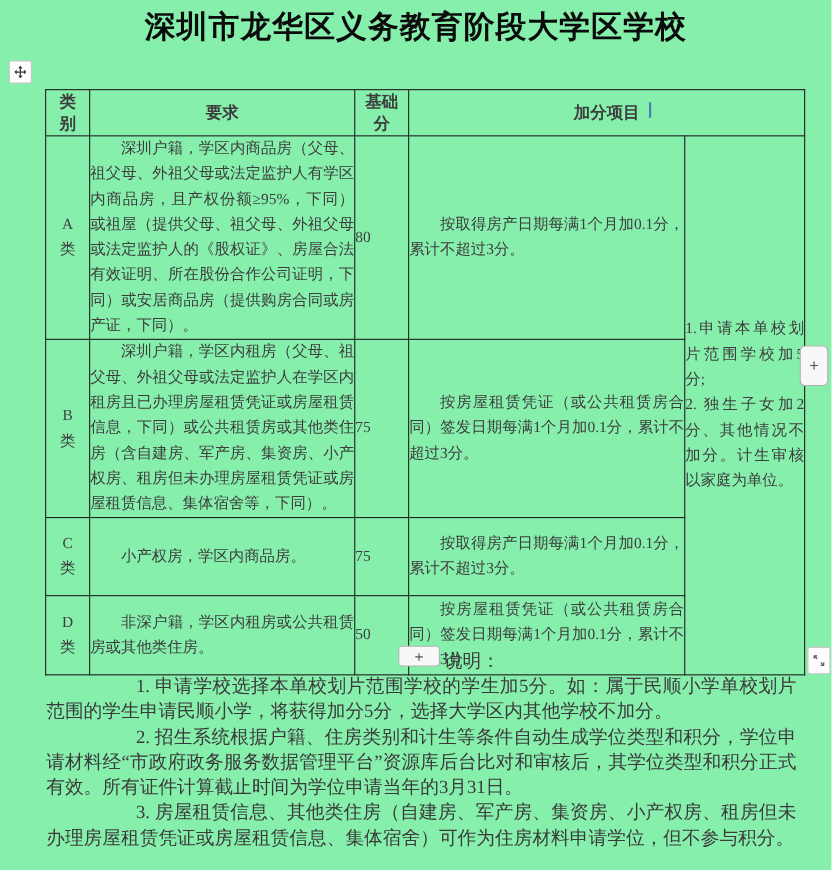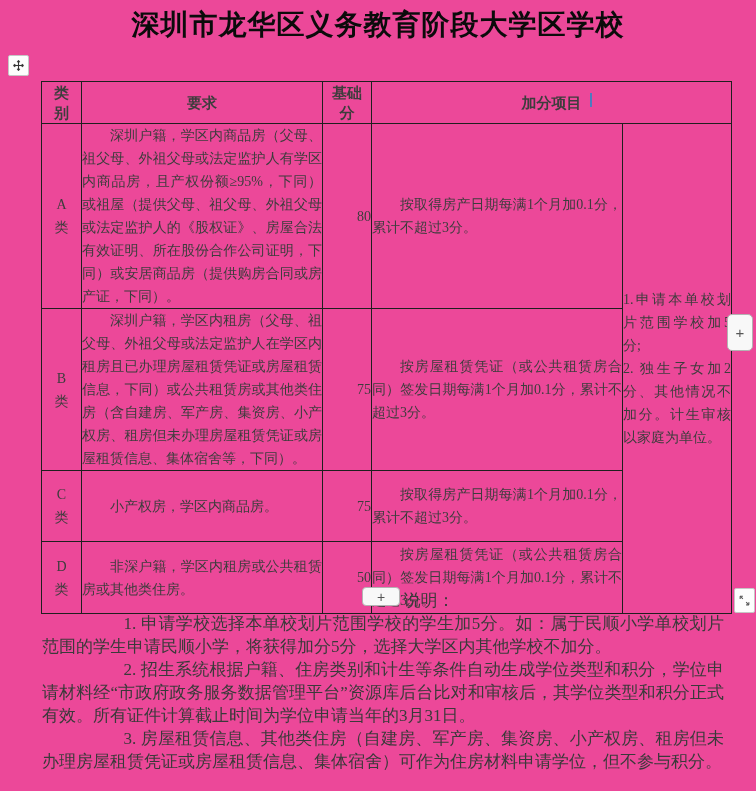--- a/index.html
+++ b/index.html
@@ -1,31 +1,31 @@
 <!DOCTYPE html>
 <html><head>
 <meta charset="utf-8">
 <style>
   html,body{margin:0;padding:0;background:#fff;}
-  .page{position:relative;width:756px;height:791px;background:#ec4899;overflow:hidden;
+  .page{position:relative;width:756px;height:791px;background:#86efac;overflow:hidden;
         font-family:"Liberation Serif","DejaVu Serif",serif;color:#3d3d3d;}
   
   .title-block{position:absolute;top:8px;left:0;width:756px;text-align:center;
                font-family:"Liberation Sans","DejaVu Sans",sans-serif;font-weight:700;
                color:#0b0b0b;font-size:28px;line-height:34px;letter-spacing:1px;}
   
   table.score{position:absolute;left:41px;top:81px;width:690px;border-collapse:collapse;
               table-layout:fixed;}
   table.score th,table.score td{border:1px solid #1f1f1f;vertical-align:middle;
               font-size:14px;line-height:23px;color:#3d3d3d;padding:0;box-sizing:border-box;}
   table.score th{font-weight:700;text-align:center;font-size:15px;line-height:20px;}
   .pre{white-space:pre-line;}
   td.cat{text-align:center;white-space:pre-line;font-size:15px;line-height:22px;}
   td.req,td.bonus{text-align:justify;text-indent:2em;padding:2px 6px 2px 7px;}
-  td.base{text-align:right;font-size:15px;}
+  td.base{text-align:left;font-size:15px;}
   td.shared{padding:0 7px;font-size:13.5px;line-height:22px;text-align:justify;}
   td.shared .itm{margin:0;}
   tr.h-row{height:42px;} tr.r-a{height:168px;} tr.r-b{height:159px;}
   tr.r-c{height:71px;} tr.r-d{height:72px;}
   
   .notes{position:absolute;left:42px;top:589px;width:682px;font-size:17px;line-height:23px;
          color:#3a3a3a;text-align:justify;}
   .notes p{margin:0;}
   .notes .lbl{text-indent:5.4em;text-align:center;}
   .notes .itm{text-indent:4.8em;}

